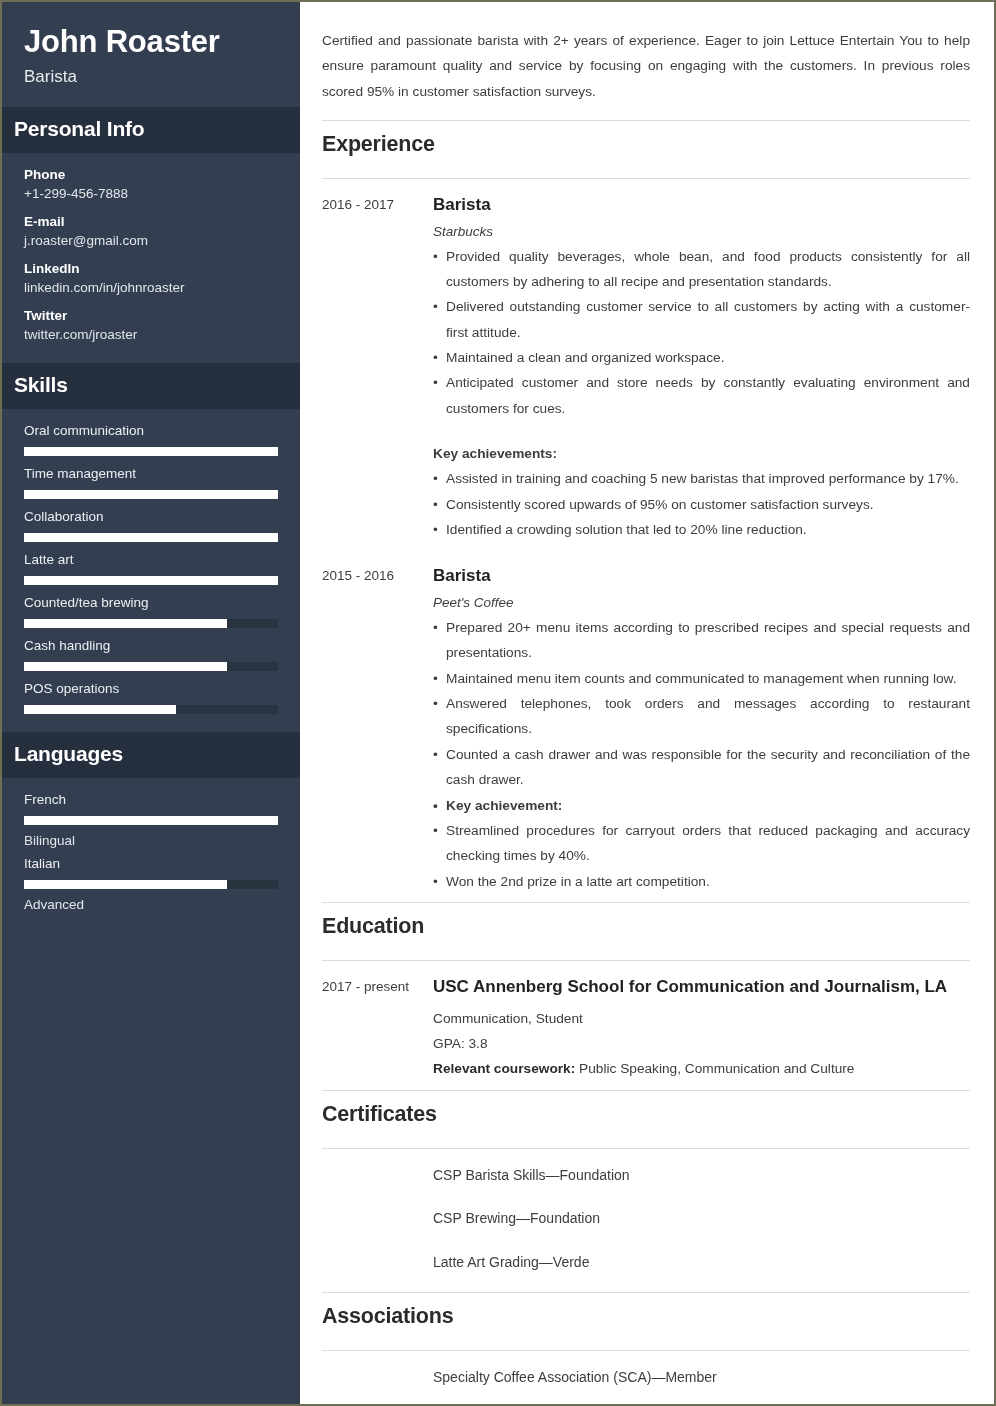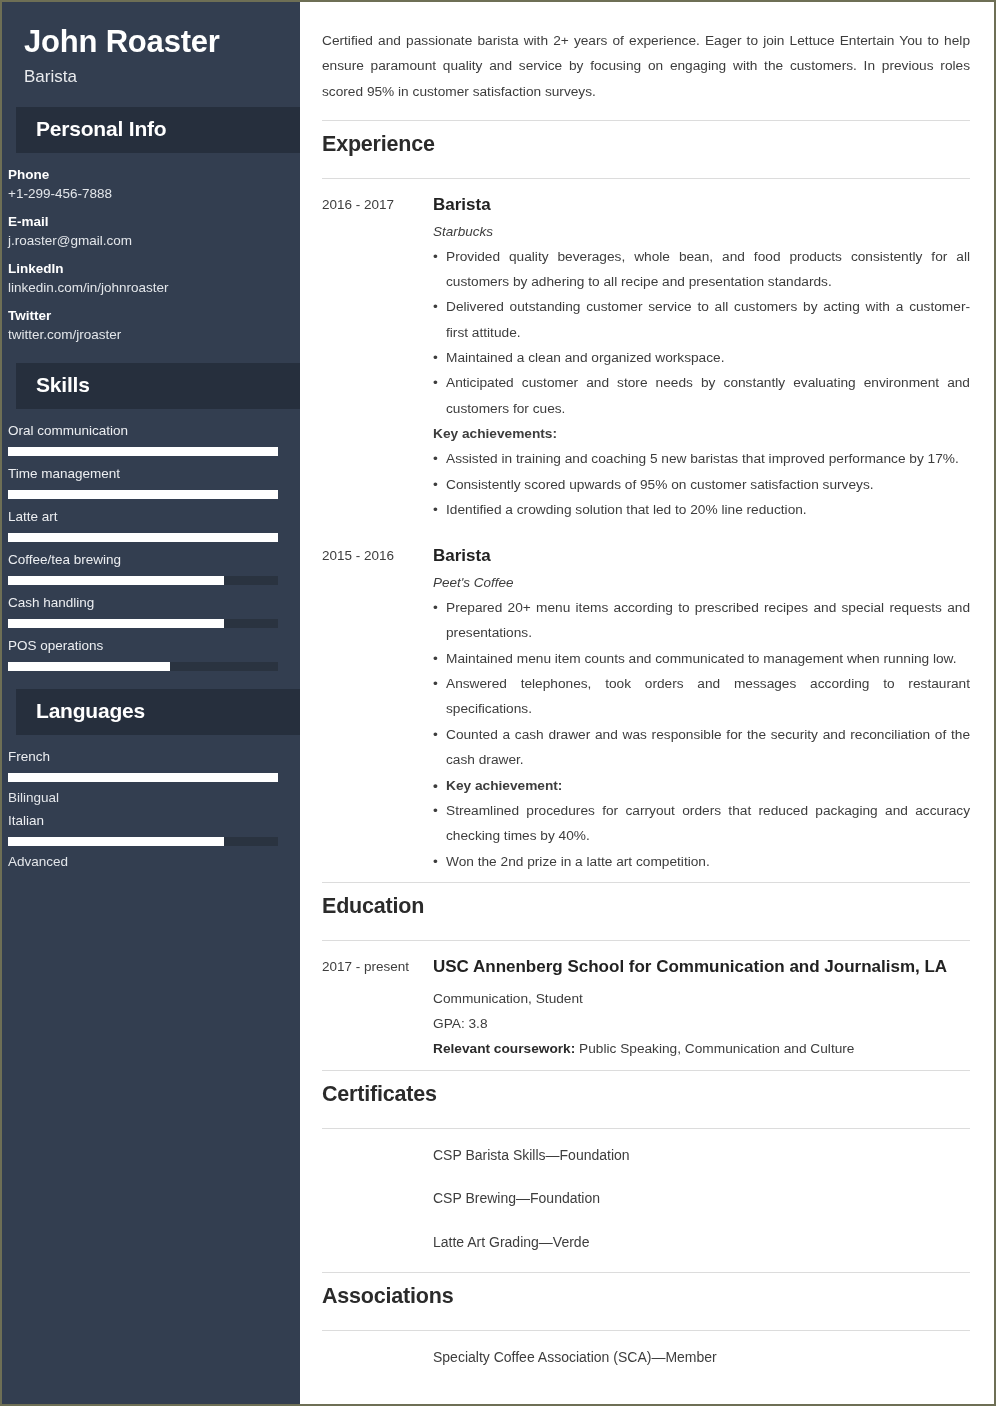--- a/index.html
+++ b/index.html
@@ -44,30 +44,29 @@
   }
   .side-role {
     font-size: 17px;
     font-weight: normal;
     color: #e9ebee;
     margin-top: 7px;
   }
 
   .side-section-title {
     background: #262f3d;
-    padding: 10px 22px 12px 20px;
+    padding: 10px 22px 12px 12px;
     font-size: 21px;
     font-weight: bold;
     color: #ffffff;
     letter-spacing: -0.2px;
-    margin-left: 14px;
   }
 
   .side-body {
-    padding: 14px 22px 8px 6px;
+    padding: 14px 22px 8px 22px;
   }
 
   .contact-item { margin-bottom: 13px; }
   .contact-label {
     font-size: 13.5px;
     font-weight: bold;
     color: #ffffff;
     margin-bottom: 4px;
   }
   .contact-value {
@@ -167,21 +166,21 @@
   ul.bullets li::before {
     content: "\2022";
     position: absolute;
     left: 0;
     top: 0;
     color: #3d3d3d;
   }
   ul.bullets li.nobullet { padding-left: 0; }
   ul.bullets li.nobullet::before { content: ""; }
   ul.bullets li.strong { font-weight: bold; }
-  ul.bullets li.nobullet.strong { font-weight: bold; }
+  ul.bullets li.nobullet.strong { font-weight: bold; margin-top: 20px; }
 
   .edu-line {
     font-size: 13.7px;
     line-height: 1.85;
     color: #3d3d3d;
   }
   .edu-line b { color: #2b2b2b; text-align: center; }
 
   .plain-list { padding: 14px 0 10px 0; }
   .plain-row {
@@ -236,27 +235,33 @@
             <div class="bar-fill" style="width: 100%;"></div>
           </div>
       </div>
       <div class="skill-item">
         <div class="skill-label">Time management</div>
         <div class="bar-track">
             <div class="bar-fill" style="width: 100%;"></div>
           </div>
       </div>
       <div class="skill-item">
+        <div class="skill-label">Collaboration</div>
+        <div class="bar-track">
+            <div class="bar-fill" style="width: 100%;"></div>
+          </div>
+      </div>
+      <div class="skill-item">
         <div class="skill-label">Latte art</div>
         <div class="bar-track">
             <div class="bar-fill" style="width: 100%;"></div>
           </div>
       </div>
       <div class="skill-item">
-        <div class="skill-label">Coffee/tea brewing</div>
+        <div class="skill-label">Counted/tea brewing</div>
         <div class="bar-track">
             <div class="bar-fill" style="width: 80%;"></div>
           </div>
       </div>
       <div class="skill-item">
         <div class="skill-label">Cash handling</div>
         <div class="bar-track">
             <div class="bar-fill" style="width: 80%;"></div>
           </div>
       </div>

